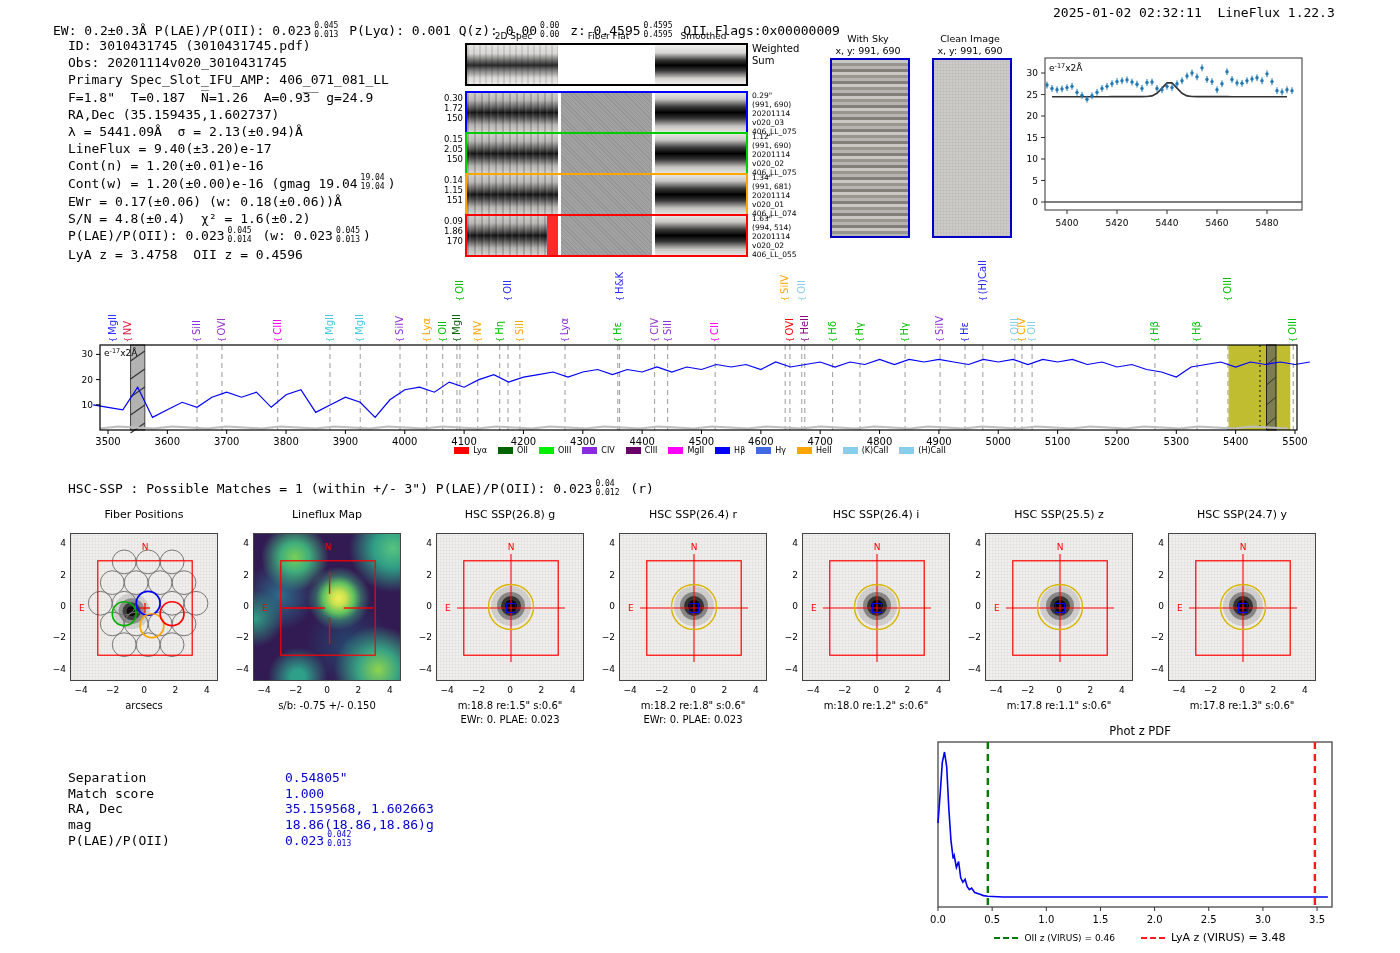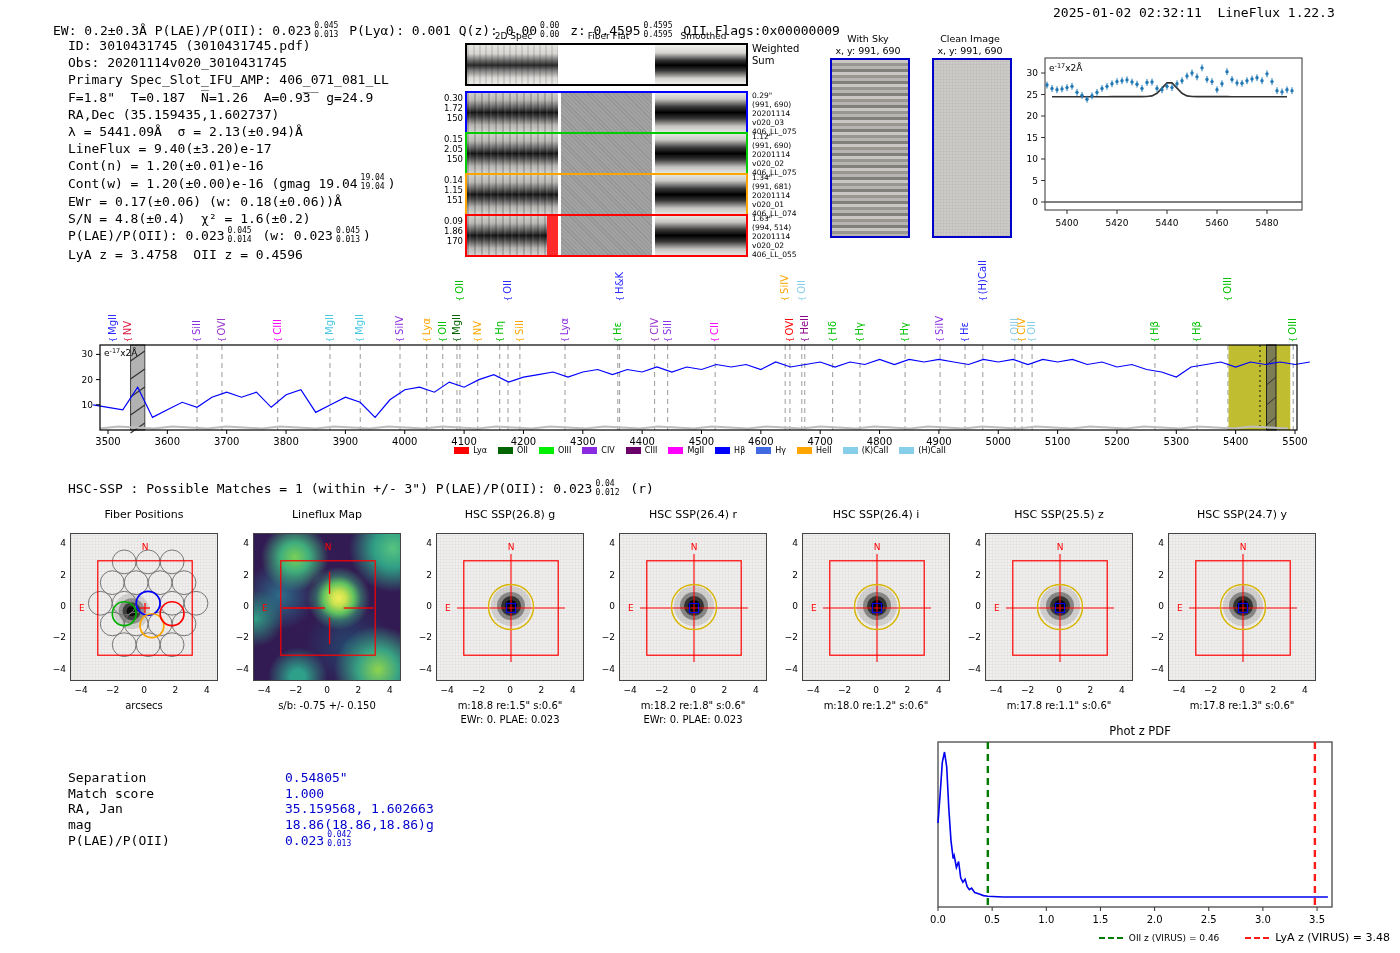--- a/index.html
+++ b/index.html
@@ -771,21 +771,21 @@
     <div style="position: absolute; left: 1148px; top: 127.48px; width: 16px; text-align: right; font-size: 9px;">−2</div>
     <div style="position: absolute; left: 1201.52px; top: 180px; width: 18px; text-align: center; font-size: 9px;">−2</div>
     <div style="position: absolute; left: 1148px; top: 158.96px; width: 16px; text-align: right; font-size: 9px;">−4</div>
     <div style="position: absolute; left: 1170.04px; top: 180px; width: 18px; text-align: center; font-size: 9px;">−4</div>
     <div style="position: absolute; left: 1147px; top: 195px; width: 190px; text-align: center; font-size: 10px;">m:17.8  re:1.3"  s:0.6"</div>
   </div>
 
 <div class="abs mono" id="mtable" style="left:68px;top:770px;font-size:13px;">
     <div style="position: relative; height: 15.6px; white-space: nowrap;"><span style="display: inline-block; width: 217px;">Separation</span><span class="bluetxt">0.54805"</span></div>
     <div style="position: relative; height: 15.6px; white-space: nowrap;"><span style="display: inline-block; width: 217px;">Match score</span><span class="bluetxt">1.000</span></div>
-    <div style="position: relative; height: 15.6px; white-space: nowrap;"><span style="display: inline-block; width: 217px;">RA, Jan</span><span class="bluetxt">35.159568, 1.602663</span></div>
+    <div style="position: relative; height: 15.6px; white-space: nowrap;"><span style="display: inline-block; width: 217px;">RA, Dec</span><span class="bluetxt">35.159568, 1.602663</span></div>
     <div style="position: relative; height: 15.6px; white-space: nowrap;"><span style="display: inline-block; width: 217px;">mag</span><span class="bluetxt">18.86(18.86,18.86)g</span></div>
     <div style="position: relative; height: 15.6px; white-space: nowrap;"><span style="display: inline-block; width: 217px;">P(LAE)/P(OII)</span><span class="bluetxt">0.023<span class="stack">
           <span>0.042</span>
           <span>0.013</span>
         </span></span></div>
   </div>
 
 <div class="abs sans" style="left:930px;top:724px;width:420px;text-align:center;font-size:11.5px;">Phot z PDF</div>
 <div class="abs" id="photz-wrap" style="left:930px;top:735px;width:420px;height:215px;"><svg width="420" height="195">
       <rect x="8" y="7" width="394" height="165" fill="none" stroke="#555" stroke-width="1.4"></rect>
@@ -801,21 +801,21 @@
       <line x1="170.45" y1="172" x2="170.45" y2="176" stroke="#333"></line>
       <text x="170.45" y="188" text-anchor="middle" font-size="10" font-family="DejaVu Sans">1.5</text>
       <line x1="224.6" y1="172" x2="224.6" y2="176" stroke="#333"></line>
       <text x="224.6" y="188" text-anchor="middle" font-size="10" font-family="DejaVu Sans">2.0</text>
       <line x1="278.75" y1="172" x2="278.75" y2="176" stroke="#333"></line>
       <text x="278.75" y="188" text-anchor="middle" font-size="10" font-family="DejaVu Sans">2.5</text>
       <line x1="332.9" y1="172" x2="332.9" y2="176" stroke="#333"></line>
       <text x="332.9" y="188" text-anchor="middle" font-size="10" font-family="DejaVu Sans">3.0</text>
       <line x1="387.05" y1="172" x2="387.05" y2="176" stroke="#333"></line>
       <text x="387.05" y="188" text-anchor="middle" font-size="10" font-family="DejaVu Sans">3.5</text>
-    </svg><div style="position: absolute; left: -40px; top: 196px; width: 500px; display: flex; justify-content: flex-end; gap: 26px; align-items: center;">
+    </svg><div style="position: absolute; left: -40px; top: 196px; width: 500px; display: flex; justify-content: center; gap: 26px; align-items: center;">
       <div style="display: flex; align-items: center; gap: 6px; font-size: 9px;">
         <span class="dash-swatch" style="border-top-color: rgb(0, 125, 0);"></span>
         <span>OII z (VIRUS) = 0.46</span>
       </div>
       <div style="display: flex; align-items: center; gap: 6px; font-size: 11px;">
         <span class="dash-swatch" style="border-top-color: rgb(255, 26, 26);"></span>
         <span>LyA z (VIRUS) = 3.48</span>
       </div>
     </div></div>
 

